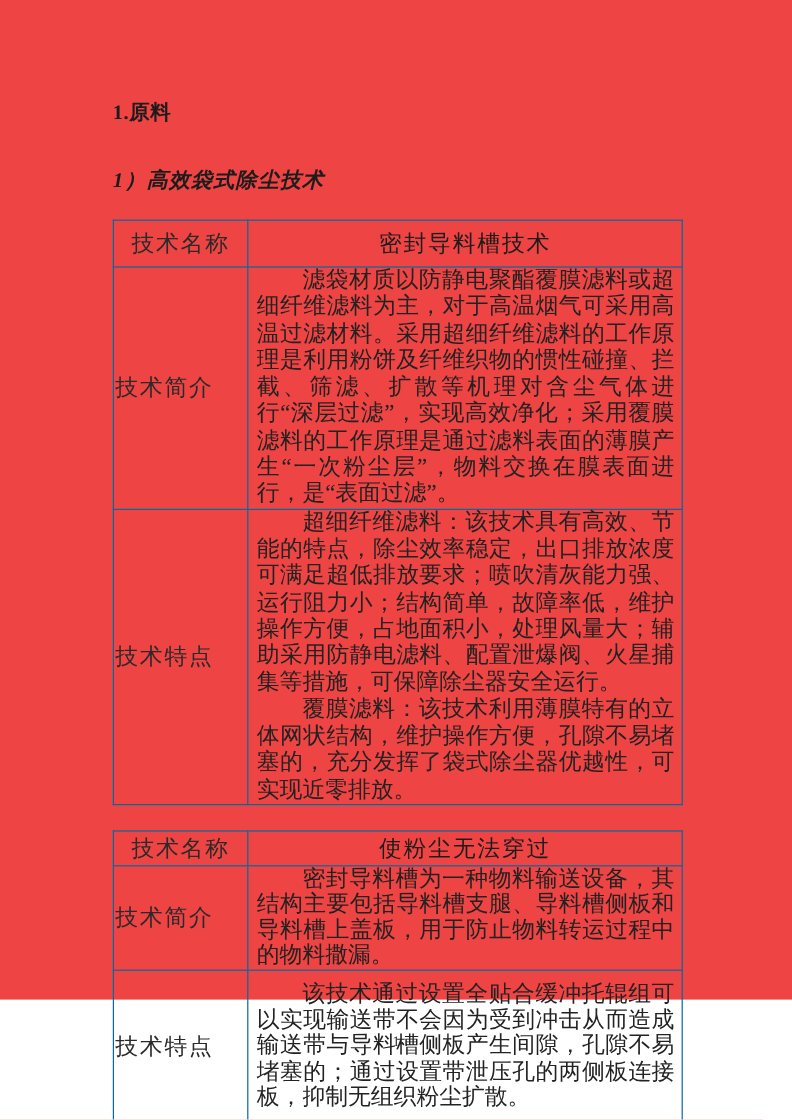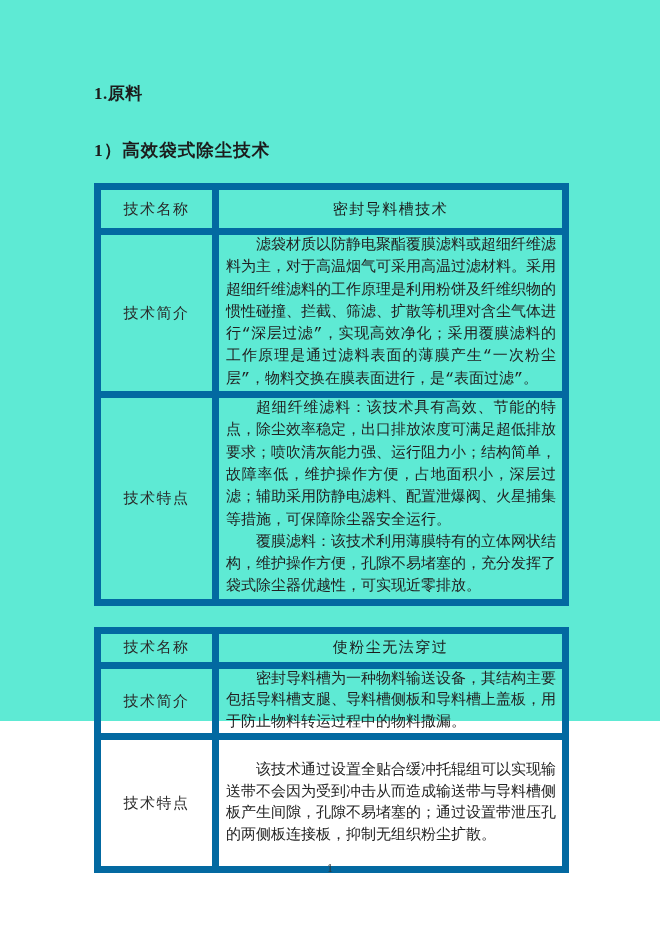--- a/index.html
+++ b/index.html
@@ -11,56 +11,55 @@
     width: 660px;
     height: 933px;
     font-family: "Liberation Serif", "DejaVu Serif", serif;
     color: #1c1c1c;
     position: relative;
     overflow: hidden;
   }
   .page {
     position: relative;
     width: 660px;
-    height: 721px;
-    background: #5eead4;
+    height: 833px;
+    background: #ef4444;
   }
   .content {
     padding: 82px 92px 0 94px;
   }
   .sec-heading {
     font-size: 17px;
     font-weight: bold;
     margin: 0;
     letter-spacing: 0.5px;
   }
   .sub-heading {
     font-size: 17.5px;
     font-weight: bold;
     margin: 33px 0 0 0;
     letter-spacing: 1px;
+    font-style: italic;
   }
   .sub-heading.second {
     margin-top: 29px;
   }
   table.tech-table {
     border-collapse: collapse;
     table-layout: fixed;
     width: 475px;
     margin-top: 21px;
   }
   table.tech-table td {
-    border: 7px solid #0369a1;
+    border: 1px solid #0369a1;
     vertical-align: middle;
-    font-size: 15px;
-    font-family: Liberation Mono, monospace;
+    font-size: 19px;
   }
   td.label-cell {
     width: 109px;
-    text-align: center;
     letter-spacing: 1.5px;
     color: #2a2a2a;
   }
   tr.hdr-row td {
     text-align: center;
     letter-spacing: 1.5px;
   }
   table.t1 tr.hdr-row td { height: 36px; }
   table.t2 tr.hdr-row td { height: 26px; }
   td.body-cell {
@@ -106,21 +105,21 @@
       </tr>
       <tr>
         <td class="label-cell">技术简介</td>
         <td class="body-cell h-intro">
           <p>滤袋材质以防静电聚酯覆膜滤料或超细纤维滤料为主，对于高温烟气可采用高温过滤材料。采用超细纤维滤料的工作原理是利用粉饼及纤维织物的惯性碰撞、拦截、筛滤、扩散等机理对含尘气体进行“深层过滤”，实现高效净化；采用覆膜滤料的工作原理是通过滤料表面的薄膜产生“一次粉尘层”，物料交换在膜表面进行，是“表面过滤”。</p>
         </td>
       </tr>
       <tr>
         <td class="label-cell">技术特点</td>
         <td class="body-cell h-feat">
-          <p>超细纤维滤料：该技术具有高效、节能的特点，除尘效率稳定，出口排放浓度可满足超低排放要求；喷吹清灰能力强、运行阻力小；结构简单，故障率低，维护操作方便，占地面积小，深层过滤；辅助采用防静电滤料、配置泄爆阀、火星捕集等措施，可保障除尘器安全运行。</p>
+          <p>超细纤维滤料：该技术具有高效、节能的特点，除尘效率稳定，出口排放浓度可满足超低排放要求；喷吹清灰能力强、运行阻力小；结构简单，故障率低，维护操作方便，占地面积小，处理风量大；辅助采用防静电滤料、配置泄爆阀、火星捕集等措施，可保障除尘器安全运行。</p>
           <p>覆膜滤料：该技术利用薄膜特有的立体网状结构，维护操作方便，孔隙不易堵塞的，充分发挥了袋式除尘器优越性，可实现近零排放。</p>
         </td>
       </tr>
     </tbody>
       </table>
 
 
     <table class="tech-table t2">
       <tbody>
           <tr class="hdr-row">

